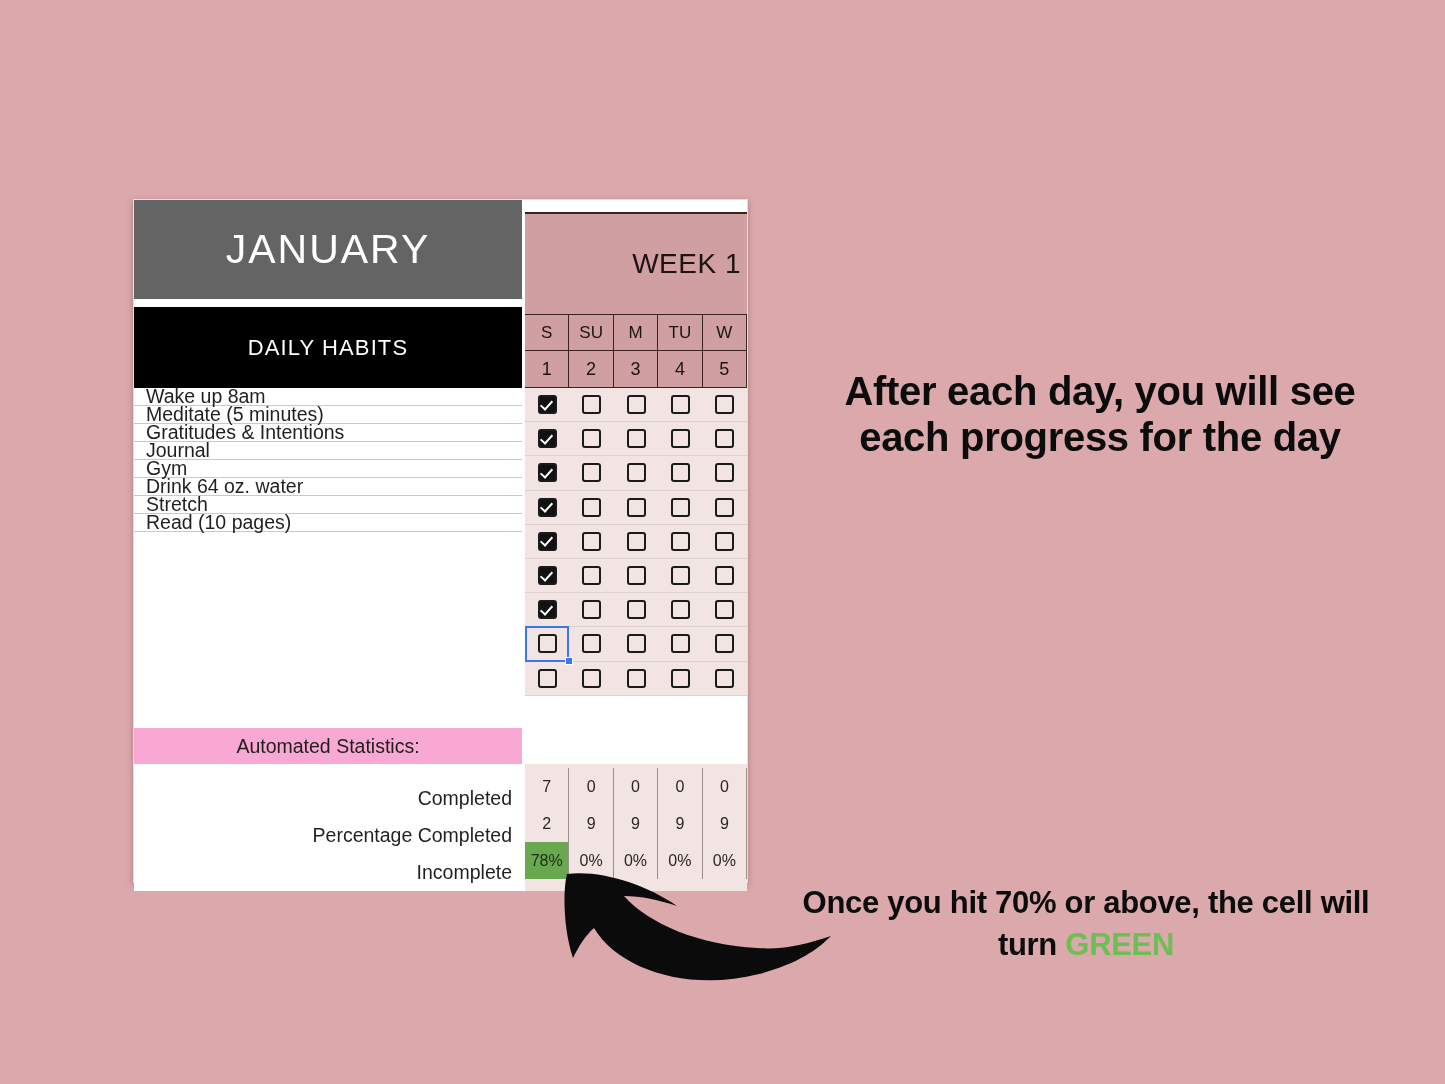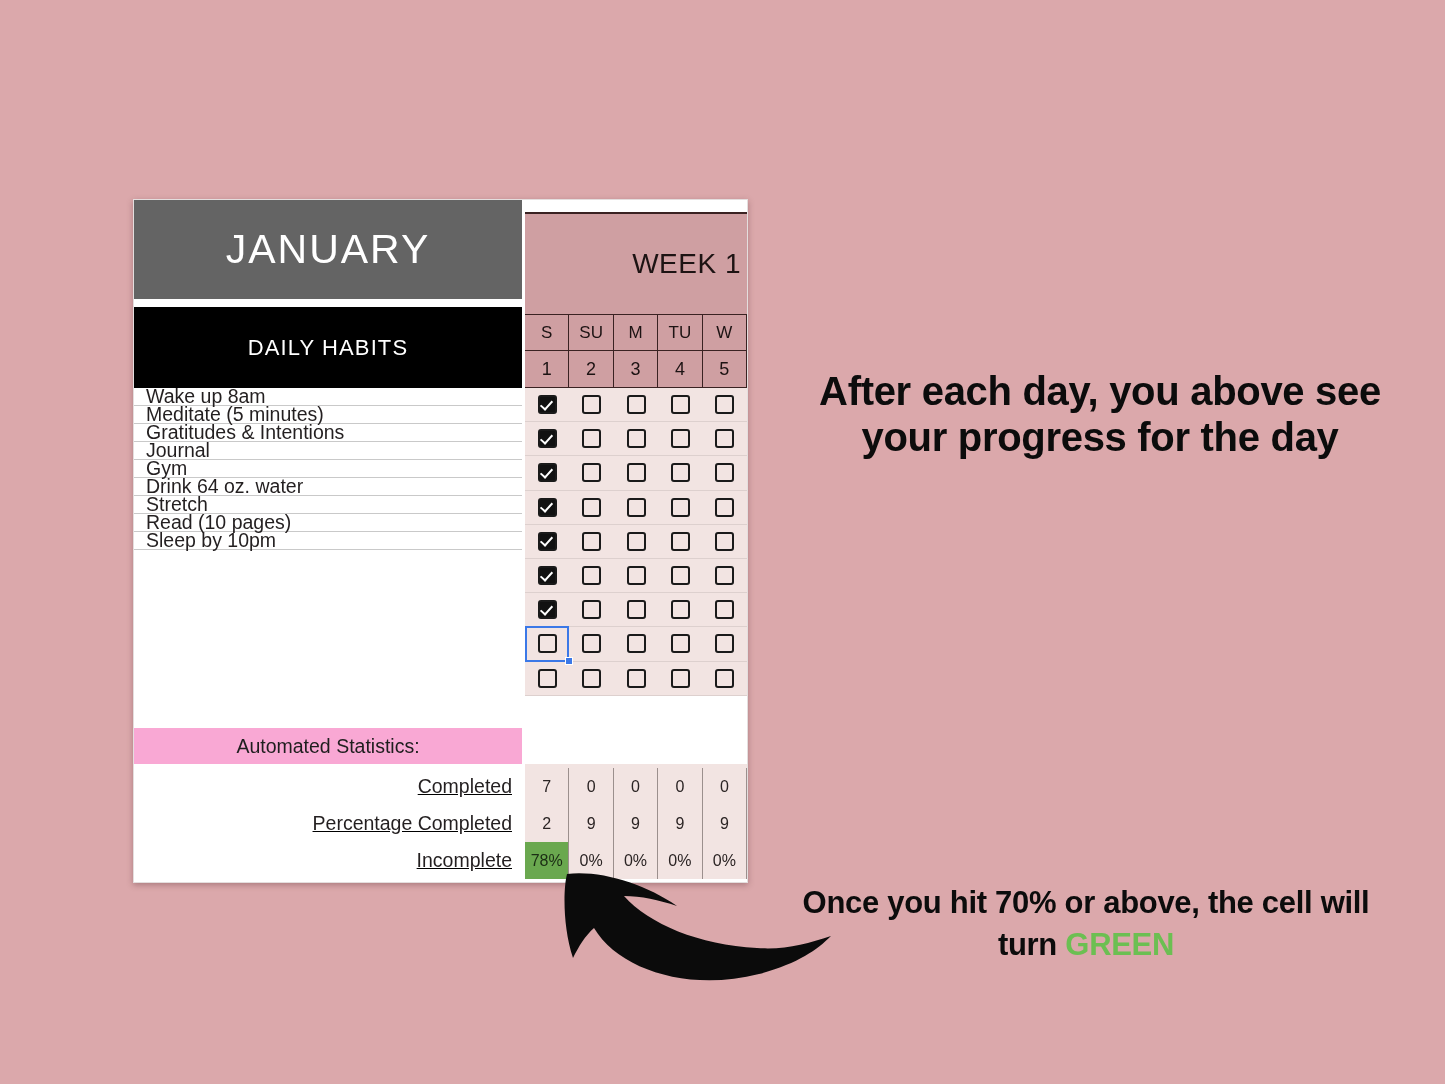--- a/index.html
+++ b/index.html
@@ -231,22 +231,21 @@
   .stats-body {
     display: flex;
     flex: 1 1 auto;
   }
   .stats-labels {
     width: 391px;
     flex: 0 0 391px;
     border-right: 3px solid #ffffff;
     box-sizing: border-box;
     background: #ffffff;
-    padding-top: 4px;
-    text-decoration: underline;
+    padding-top: 16px;
   }
   .stats-label {
     height: 37px;
     display: flex;
     align-items: center;
     justify-content: flex-end;
     padding-right: 10px;
     font-size: 19.5px;
     color: #231f20;
     box-sizing: border-box;
@@ -349,21 +348,20 @@
   <div class="panel-rows">
     <div class="names-col" id="habit-names">
         <div class="habit-name">Wake up 8am</div>
         <div class="habit-name">Meditate (5 minutes)</div>
         <div class="habit-name">Gratitudes &amp; Intentions</div>
         <div class="habit-name">Journal</div>
         <div class="habit-name">Gym</div>
         <div class="habit-name">Drink 64 oz. water</div>
         <div class="habit-name">Stretch</div>
         <div class="habit-name">Read (10 pages)</div>
-        <div class="habit-name">Sleep by 10pm</div>
       </div>
     <div class="checks-col" id="habit-checks">
         <div class="check-row">
           <div class="check-cell">
             <div class="cbox checked"></div>
           </div>
           <div class="check-cell">
             <div class="cbox"></div>
           </div>
           <div class="check-cell">
@@ -552,19 +550,19 @@
           <div class="stats-vcell">0%</div>
           <div class="stats-vcell">0%</div>
           <div class="stats-vcell">0%</div>
         </div>
       </div>
   </div>
 
   <div class="stats-foot"></div>
 </div>
 
-<div class="annotation" id="annotation-top">After each day, you above see your progress for the day</div>
+<div class="annotation" id="annotation-top">After each day, you will see each progress for the day</div>
 
 <div class="annotation" id="annotation-bottom"><span>Once you hit 70% or above, the cell will turn </span><span class="green-word">GREEN</span></div>
 
 <svg id="arrow-pointer" viewBox="0 0 290 125" aria-hidden="true">
   <path d="M18 8 C 14 24, 14 62, 24 92 C 30 80, 36 70, 45 62 C 70 104, 140 126, 210 108 C 248 98, 268 84, 282 70 C 258 78, 236 84, 208 82 C 150 79, 100 58, 75 30 C 92 30, 110 34, 128 40 C 96 18, 52 4, 18 8 Z" fill="#0b0b0b"></path>
 </svg>
 
 </body></html>

